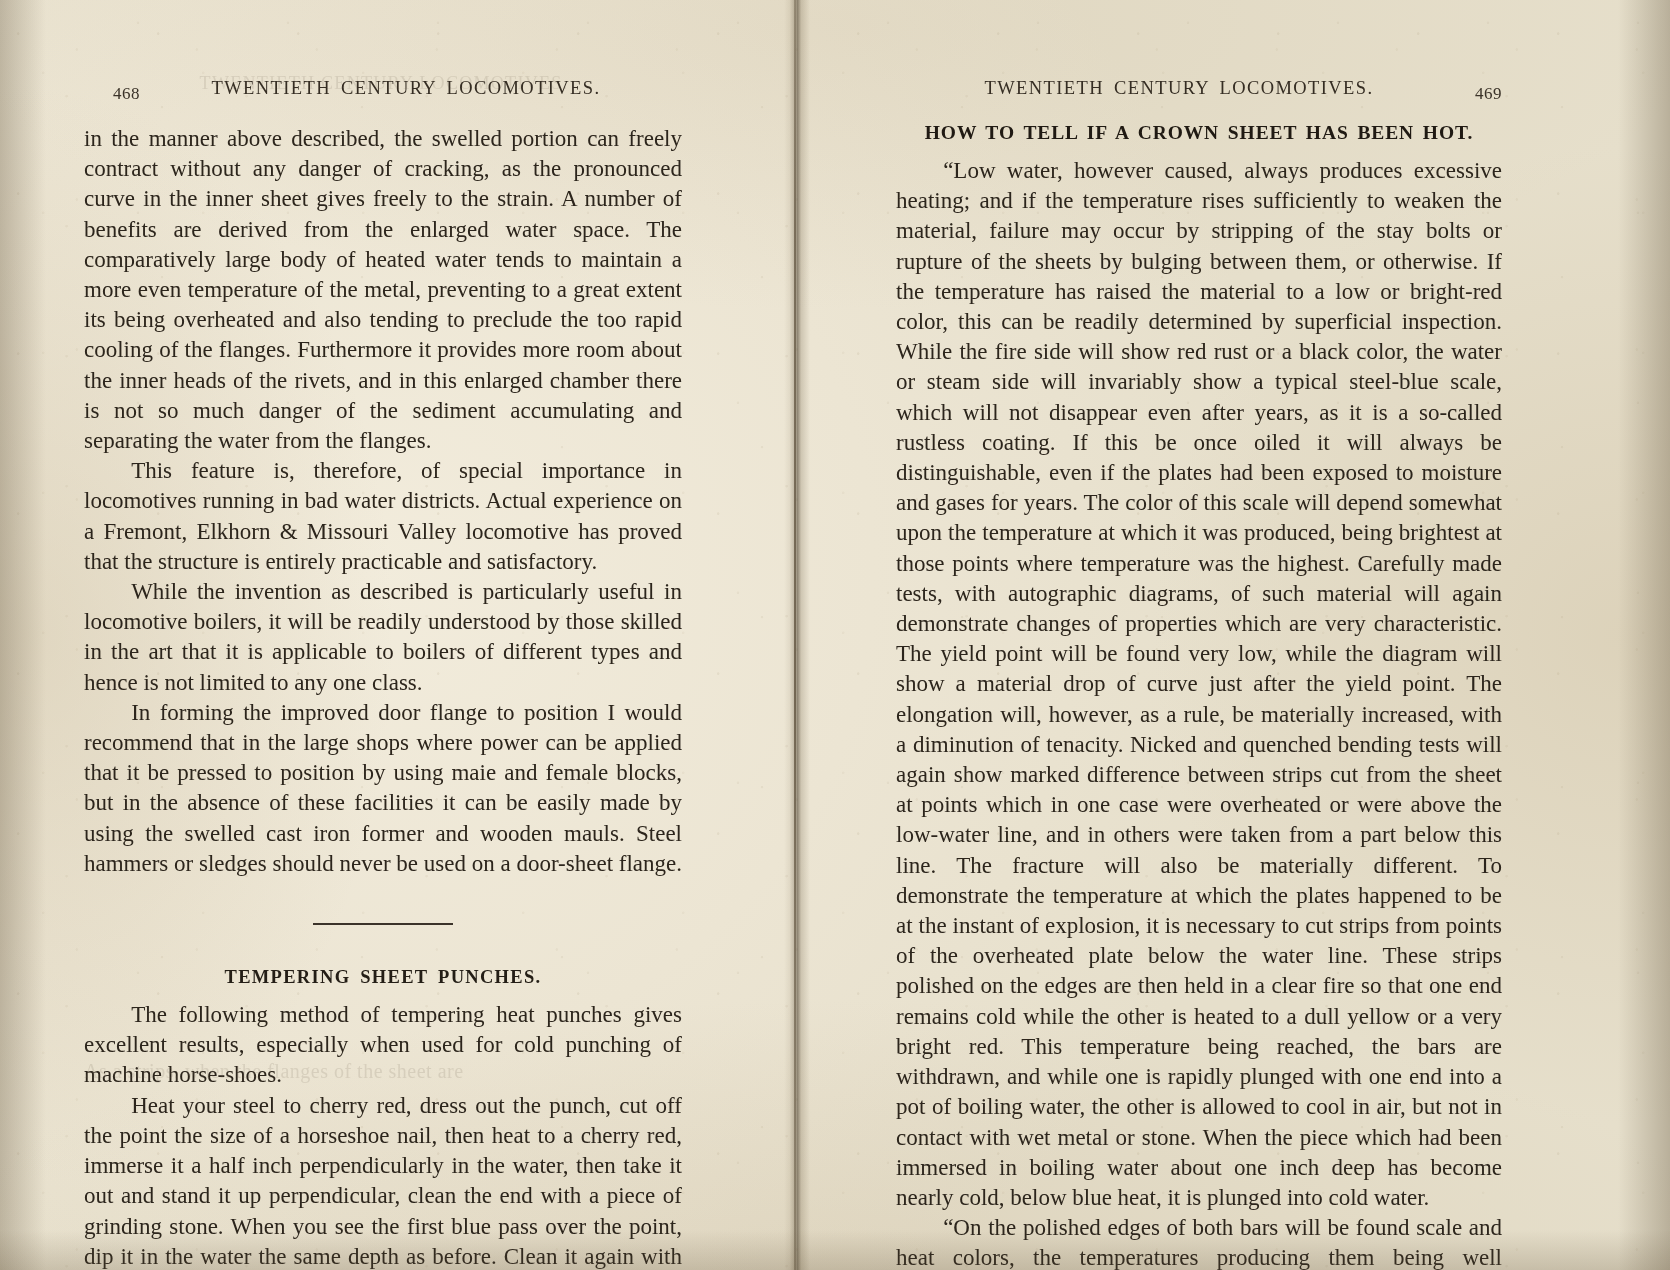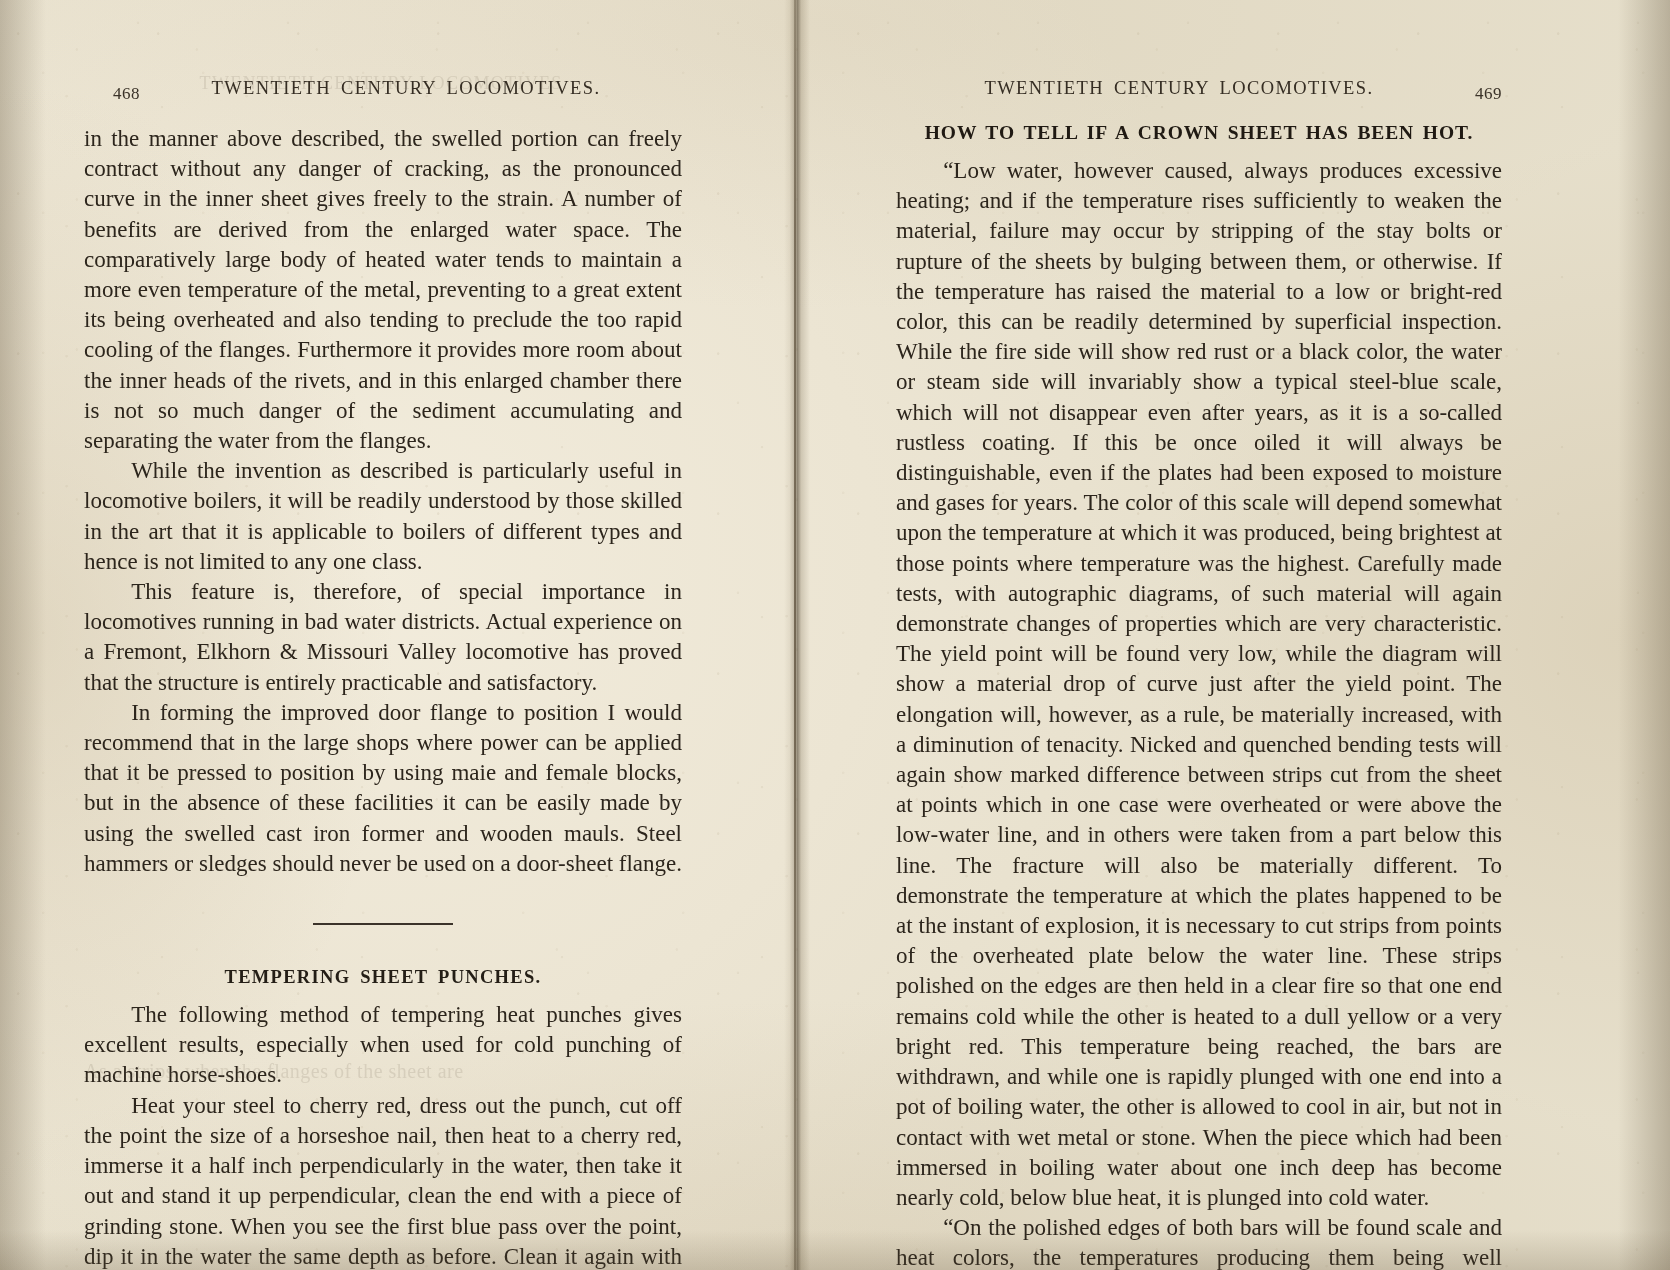--- a/index.html
+++ b/index.html
@@ -210,22 +210,22 @@
 
     <div class="page-inner-left">
 
       <div class="running-head">
         <span class="folio folio-left">468</span>
         <div class="head-title head-left-title">TWENTIETH CENTURY LOCOMOTIVES.</div>
       </div>
 
       <div class="body-text">
         <p>in the manner above described, the swelled portion can freely contract without any danger of cracking, as the pronounced curve in the inner sheet gives freely to the strain. A number of benefits are derived from the enlarged water space. The comparatively large body of heated water tends to maintain a more even temperature of the metal, preventing to a great extent its being overheated and also tending to preclude the too rapid cooling of the flanges. Furthermore it provides more room about the inner heads of the rivets, and in this enlarged chamber there is not so much danger of the sediment accumulating and separating the water from the flanges.</p>
+        <p class="indent">This feature is, therefore, of special importance in locomotives running in bad water districts. Actual experience on a Fremont, Elkhorn &amp; Missouri Valley locomotive has proved that the structure is entirely practicable and satisfactory.</p>
         <p class="indent">While the invention as described is particularly useful in locomotive boilers, it will be readily understood by those skilled in the art that it is applicable to boilers of different types and hence is not limited to any one class.</p>
-        <p class="indent">This feature is, therefore, of special importance in locomotives running in bad water districts. Actual experience on a Fremont, Elkhorn &amp; Missouri Valley locomotive has proved that the structure is entirely practicable and satisfactory.</p>
         <p class="indent">In forming the improved door flange to position I would recommend that in the large shops where power can be applied that it be pressed to position by using maie and female blocks, but in the absence of these facilities it can be easily made by using the swelled cast iron former and wooden mauls. Steel hammers or sledges should never be used on a door-sheet flange.</p>
       </div>
 
       <div class="section-rule"></div>
 
       <div class="section-heading">TEMPERING SHEET PUNCHES.</div>
 
       <div class="body-text">
         <p class="indent">The following method of tempering heat punches gives excellent results, especially when used for cold punching of machine horse-shoes.</p>
         <p class="indent">Heat your steel to cherry red, dress out the punch, cut off the point the size of a horseshoe nail, then heat to a cherry red, immerse it a half inch perpendicularly in the water, then take it out and stand it up perpendicular, clean the end with a piece of grinding stone. When you see the first blue pass over the point, dip it in the water the same depth as before. Clean it again with the stone, and on the appearance of the blue again, cool it off. The second blue is to make the punch tough. The reason for keeping the punch perpendicular is to allow the atmosphere and the water to cool all sides equally, and to have it cool straight and true.</p>

